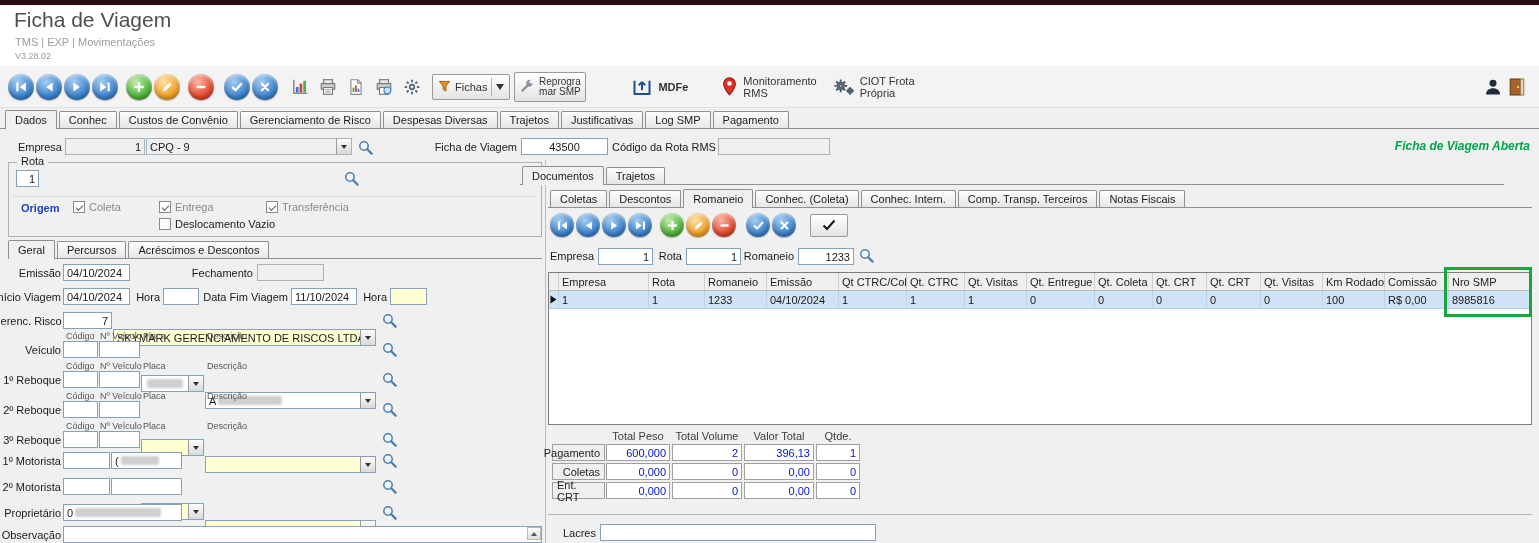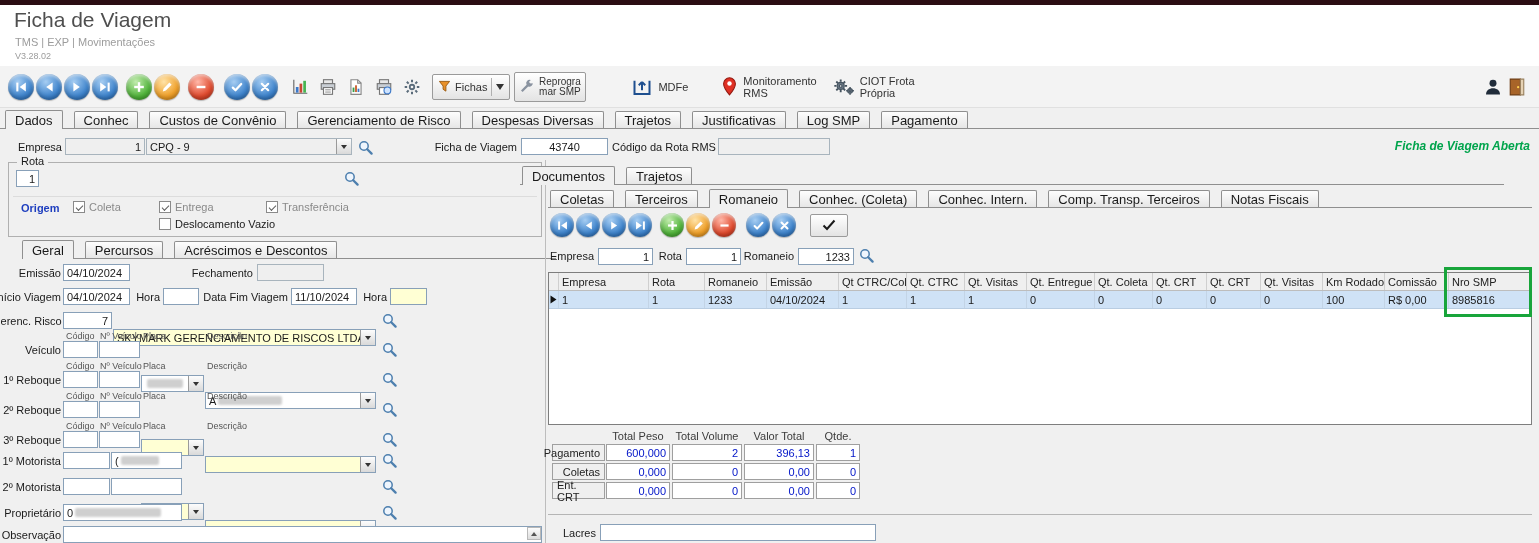--- a/index.html
+++ b/index.html
@@ -16,21 +16,21 @@
 .cbtn.sm{width:24px;height:24px}
 .blue{background:radial-gradient(circle at 38% 30%,#a6cdf2,#3f84cc 60%,#1c5aa0)}
 .green{background:radial-gradient(circle at 38% 30%,#c2ecae,#52b43c 60%,#2f8c1d)}
 .orange{background:radial-gradient(circle at 38% 30%,#ffe3a8,#efa02a 60%,#c67c0e)}
 .red{background:radial-gradient(circle at 38% 30%,#ffb7a8,#df4a2e 60%,#ad2a14)}
 .ibtn{width:24px;height:28px;flex:0 0 auto}
 .flatbtn{background:linear-gradient(#ffffff,#e3e3e3);border:1px solid #9a9a9a;border-radius:2px;flex:0 0 auto}
 .tbtext{font-size:11px;color:#333;line-height:12px;text-align:center}
 .tbtext.left{text-align:left}
 .tabbar{border-bottom:1px solid #8f8f8f;display:flex;align-items:flex-end;overflow:visible}
-.tab{height:17px;display:flex;align-items:center;padding:0 9px;background:linear-gradient(#fdfdfd,#e6e6e6);border:1px solid #8f8f8f;border-bottom:none;border-radius:2px 2px 0 0;margin-right:11px;font-size:13px;position:relative;flex:0 0 auto;white-space:nowrap;cursor:pointer}
+.tab{height:17px;display:flex;align-items:center;padding:0 9px;background:linear-gradient(#fdfdfd,#e6e6e6);border:1px solid #8f8f8f;border-bottom:none;border-radius:2px 2px 0 0;margin-right:2px;font-size:11px;position:relative;flex:0 0 auto;white-space:nowrap;cursor:pointer}
 .tab.active{background:#f0f0f0;height:19px;top:1px;z-index:3}
 .f{height:17px;border:1px solid #88a0b8;background:#fff;display:flex;align-items:center;padding:0 3px;overflow:hidden;white-space:nowrap;font-size:11px}
 .fy{background:#ffffd4}
 .fg{background:#efefef;border-color:#a8b4bd}
 .fr{justify-content:flex-end}
 .fc{justify-content:center}
 .combo{padding-right:17px;position:relative}
 .carr{position:absolute;right:0;top:0;height:100%;width:15px;background:linear-gradient(#fdfdfd,#d9d9d9);border-left:1px solid #9a9a9a;display:flex;align-items:center;justify-content:center}
 .carr::after{content:"";border-left:3.5px solid transparent;border-right:3.5px solid transparent;border-top:4.5px solid #333}
 .llab{position:absolute;left:-8px;width:69px;text-align:right;white-space:nowrap}
@@ -187,21 +187,21 @@
           <path d="M13.8 4.2a3.4 3.4 0 0 1-4.6 3.2l-5.6 5.6-1.6-1.6 5.6-5.6A3.4 3.4 0 0 1 11.8 1l-1.9 1.9 1.7 1.7z" fill="#8a93a0"></path>
         </svg>
       <span class="tbtext" style="font-size:10px;line-height:10px;width:44px;height:30px;overflow:hidden;display:flex;align-items:center;word-break:break-all">Reprogramar SMP</span>
     </button>
 
     <button style="margin-left:46px;gap:6px">
       <svg width="20" height="20" viewBox="0 0 16 16">
           <path d="M2 3v10.5h12V3" stroke="#1e4f8f" fill="none" stroke-width="1.6"></path>
           <path d="M8 10.5V4M8 4L5.4 6.6M8 4l2.6 2.6" stroke="#1e4f8f" stroke-width="1.6" fill="none"></path>
         </svg>
-      <span class="tbtext" style="font-weight:normal">MDFe</span>
+      <span class="tbtext" style="font-weight:bold">MDFe</span>
     </button>
 
 
     <button style="margin-left:34px;gap:6px">
       <svg width="15" height="19" viewBox="0 0 14 18">
           <path d="M7 .8A5.6 5.6 0 0 0 1.4 6.4C1.4 10.4 7 17 7 17s5.6-6.6 5.6-10.6A5.6 5.6 0 0 0 7 .8z" fill="#e03024" stroke="#941a10"></path>
           <circle cx="7" cy="6.2" r="2.1" fill="#fff"></circle>
         </svg>
       <span class="tbtext left"><span>Monitoramento</span><br><span>RMS</span></span>
     </button>
@@ -258,21 +258,21 @@
   <div class="f fg combo abs" style="left:146px;top:138px;width:206px">
     <span>CPQ - 9</span>
     <span class="carr"></span>
   </div>
   <svg class="abs" style="left:357px;top:139px" width="17" height="17" viewBox="0 0 17 17">
       <circle cx="7" cy="7" r="4.2" fill="#eef5fd" stroke="#4d7fae" stroke-width="1.5"></circle>
       <line x1="10.2" y1="10.2" x2="14.6" y2="14.6" stroke="#4d7fae" stroke-width="2.3" stroke-linecap="round"></line>
     </svg>
 
   <span class="lab" style="left:432px;top:141px;width:85px">Ficha de Viagem</span>
-  <div class="f fc abs" style="left:521px;top:138px;width:87px">43740</div>
+  <div class="f fc abs" style="left:521px;top:138px;width:87px">43500</div>
   <span class="lab" style="left:612px;top:141px;width:102px">Código da Rota RMS</span>
   <div class="f fg abs" style="left:718px;top:138px;width:112px"></div>
   <div class="status abs" style="left: 1320px; top: 139px; width: 210px; color: rgb(0, 164, 76);">Ficha de Viagem Aberta</div>
 
   <div class="groupbox abs" style="left:8px;top:162px;width:534px;height:75px">
     <span class="legend">Rota</span>
     <div class="f fr abs" style="left:7px;top:7px;width:23px">1</div>
     <svg class="abs" style="left:334px;top:7px" width="17" height="17" viewBox="0 0 17 17">
         <circle cx="7" cy="7" r="4.2" fill="#eef5fd" stroke="#4d7fae" stroke-width="1.5"></circle>
         <line x1="10.2" y1="10.2" x2="14.6" y2="14.6" stroke="#4d7fae" stroke-width="2.3" stroke-linecap="round"></line>
@@ -290,21 +290,21 @@
     <span class="cbwrap" style="left:257px;top:38px">
       <span class="cb checked"></span>
       <span class="graylab">Transferência</span>
     </span>
     <span class="cbwrap" style="left:150px;top:55px">
       <span class="cb"></span>
       <span>Deslocamento Vazio</span>
     </span>
   </div>
 
-  <div class="tabbar abs" style="left:22px;top:240px;width:534px;height:19px">
+  <div class="tabbar abs" style="left:8px;top:240px;width:534px;height:19px">
     <div class="tab active">Geral</div>
     <div class="tab">Percursos</div>
     <div class="tab">Acréscimos e Descontos</div>
   </div>
 
   <span class="llab" style="top:267px">Emissão</span>
   <div class="f abs" style="left:63px;top:264px;width:67px">04/10/2024</div>
   <span class="lab" style="left:186px;top:267px;width:67px">Fechamento</span>
   <div class="f fg abs" style="left:257px;top:264px;width:67px"></div>
 
@@ -436,21 +436,21 @@
 
   <div class="abs" style="left:545px;top:160px;width:1px;height:383px;background:#bdbdbd"></div>
 
   <div class="tabbar abs" style="left:520px;top:166px;width:984px;height:19px;padding-left:2px">
     <div class="tab active">Documentos</div>
     <div class="tab">Trajetos</div>
   </div>
 
   <div class="tabbar abs" style="left:548px;top:189px;width:984px;height:19px;padding-left:2px">
     <div class="tab">Coletas</div>
-    <div class="tab">Terceiros</div>
+    <div class="tab">Descontos</div>
     <div class="tab active">Romaneio</div>
     <div class="tab">Conhec. (Coleta)</div>
     <div class="tab">Conhec. Intern.</div>
     <div class="tab">Comp. Transp. Terceiros</div>
     <div class="tab">Notas Fiscais</div>
   </div>
 
   <div class="abs" style="left:550px;top:212px;width:400px;height:26px;display:flex;align-items:center">
     <button class="cbtn sm blue">
         <svg width="13" height="13" viewBox="0 0 14 14">

